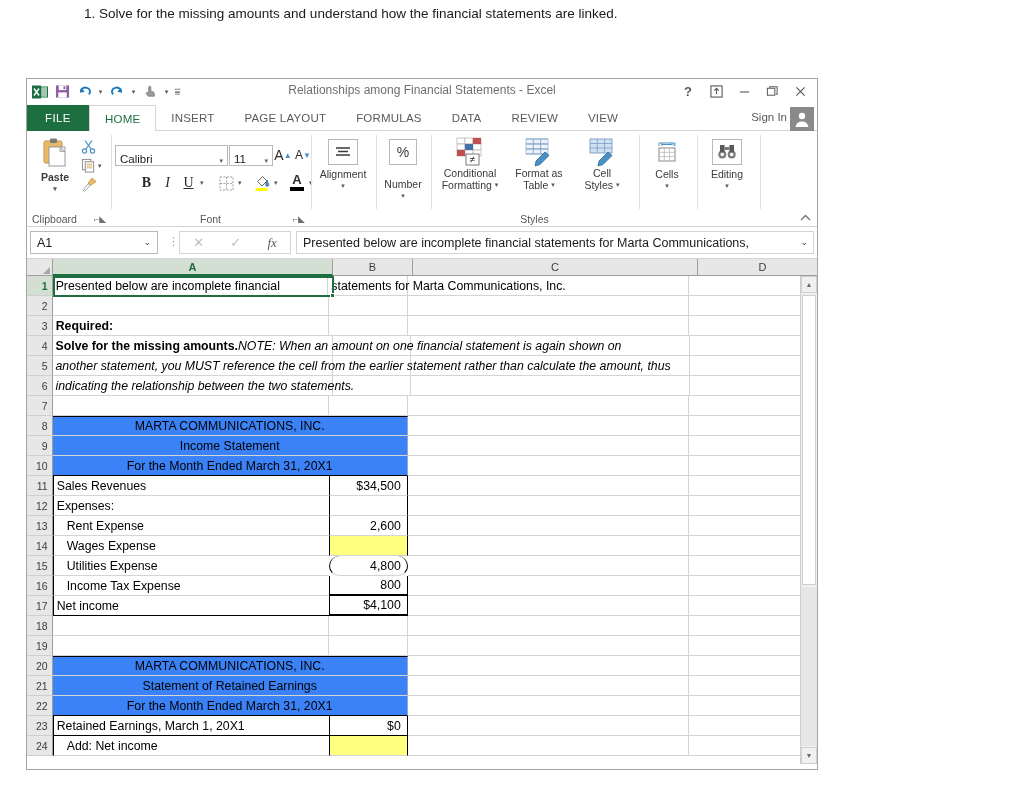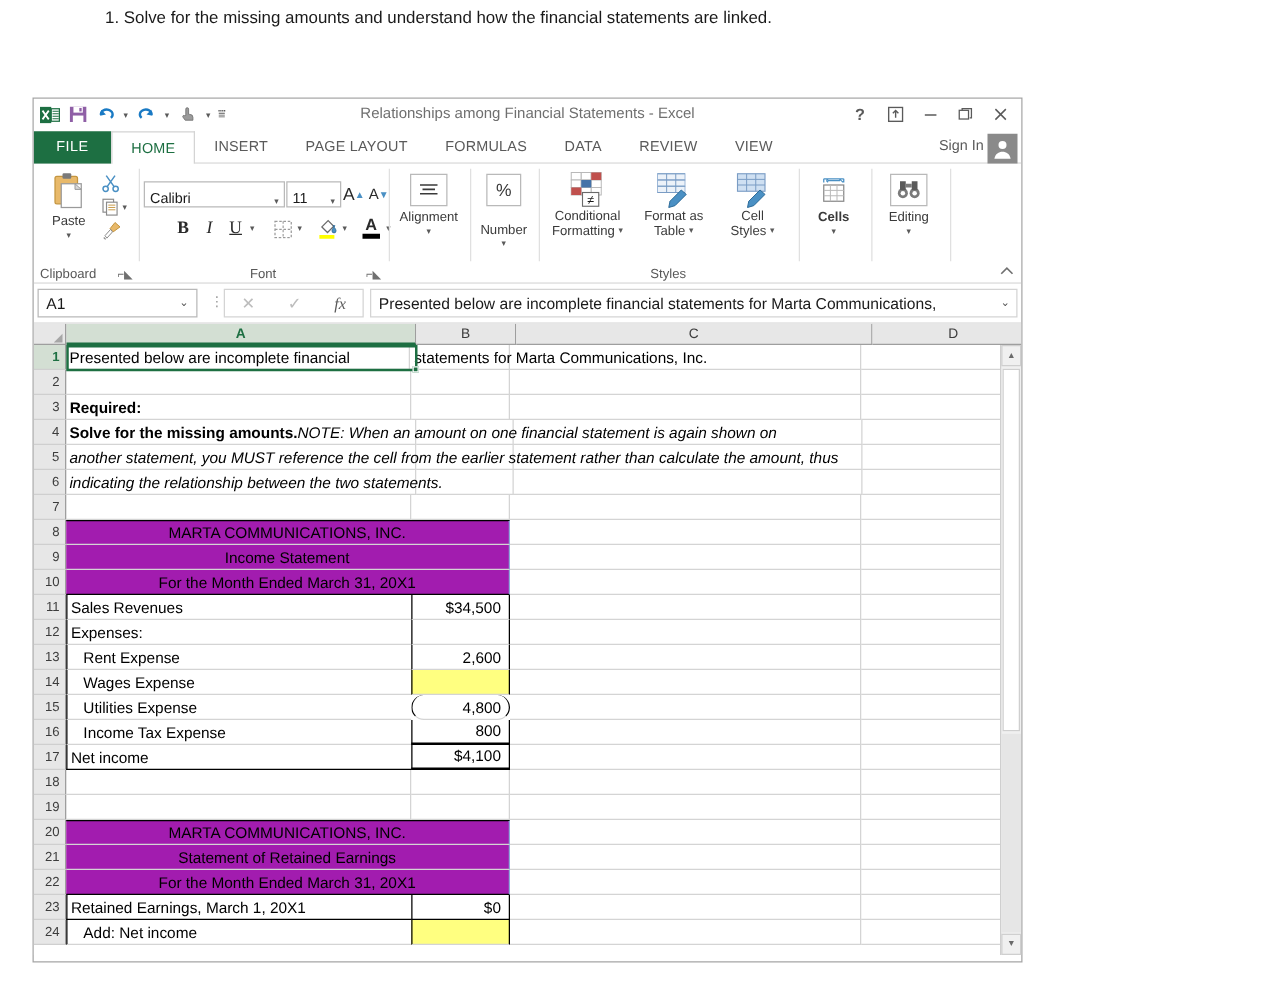--- a/index.html
+++ b/index.html
@@ -268,21 +268,21 @@
     padding: 0 3px;
     overflow: visible;
     white-space: nowrap;
     position: relative;
   }
   .cA { width: 280px; }
   .cB { width: 80px; }
   .cC { width: 285px; }
   .cD { width: 130px; }
 
-  .blue { background: #a21caf; justify-content: center; border-right-color: #8ca9d8; text-align: right; }
+  .blue { background: #3b82f6; justify-content: center; border-right-color: #8ca9d8; text-align: right; }
   .yellow { background: #ffff80; }
   .num { justify-content: flex-end; padding-right: 6px; }
   .bold { font-weight: bold; }
   .ital { font-style: italic; }
   .indent { padding-left: 13px; }
   .ovf { overflow: visible; z-index: 2; }
   .bdr-l { border-left: 1px solid #000; }
   .bdr-r { border-right: 1px solid #000; }
   .bdr-b { border-bottom: 1px solid #000; }
 
@@ -423,21 +423,21 @@
       <svg width="18" height="18" viewBox="0 0 18 18">
           <circle cx="9" cy="6" r="3.2" fill="#fff"></circle>
           <path d="M2.5 17c.8-4 3.4-5.6 6.5-5.6S14.7 13 15.5 17Z" fill="#fff"></path>
         </svg>
     </div>
   </div>
 
   <div id="ribbon">
 
     <div class="rb-group" style="left:0;width:84px;">
-      <div class="rb-bigbtn" style="left:6px;top:6px;width:44px;">
+      <div class="rb-bigbtn" style="left:6px;top:6px;width:44px;font-weight:bold;">
         <svg width="30" height="32" viewBox="0 0 30 32">
             <rect x="4" y="4" width="18" height="22" rx="1.5" fill="#E8B96A" stroke="#C4953F" stroke-width="1"></rect>
             <rect x="10" y="1.5" width="7" height="4.5" rx="1" fill="#7A7A7A"></rect>
             <rect x="9" y="10" width="16" height="19" fill="#fff" stroke="#9a9a9a" stroke-width="1"></rect>
             <path d="M20 10l5 4.5h-5z" fill="#d8d8d8" stroke="#9a9a9a" stroke-width=".8"></path>
           </svg>
         <span style="margin-top:2px;">Paste</span>
         <span class="caret">▾</span>
       </div>
       <div class="sm-btn" style="left:52px;top:7px;width:20px;height:18px;">
@@ -599,21 +599,21 @@
 
     <div class="rb-group" style="left:613px;width:55px;">
       <div class="rb-bigbtn" style="left:4px;top:8px;width:46px;">
         <div class="rb-icon-box" style="width:30px;height:26px;border:none;">
           <svg width="24" height="24" viewBox="0 0 24 24">
               <path d="M4 3h16M4 3v3M20 3v3M7 4.5h10M6 4.5l1.5-1.3M6 4.5l1.5 1.3M18 4.5l-1.5-1.3M18 4.5l1.5 1.3" stroke="#4A90C4" stroke-width="1"></path>
               <rect x="4" y="8" width="16" height="13" fill="#fff" stroke="#8a8a8a" stroke-width="1"></rect>
               <path d="M4 12.3h16M4 16.6h16M9.3 8v13M14.6 8v13" stroke="#b9b9b9" stroke-width=".8"></path>
             </svg>
         </div>
-        <span style="margin-top:3px;font-weight:bold;">Cells</span>
+        <span style="margin-top:3px;">Cells</span>
         <span class="caret">▾</span>
       </div>
     </div>
     <div class="rb-sep" style="left:670px;"></div>
 
     <div class="rb-group" style="left:671px;width:60px;">
       <div class="rb-bigbtn" style="left:4px;top:8px;width:50px;">
         <div class="rb-icon-box" style="width:30px;height:26px;">
           <svg width="20" height="18" viewBox="0 0 20 18">
               <circle cx="5.3" cy="11.5" r="4" fill="#7a7a7a"></circle>

